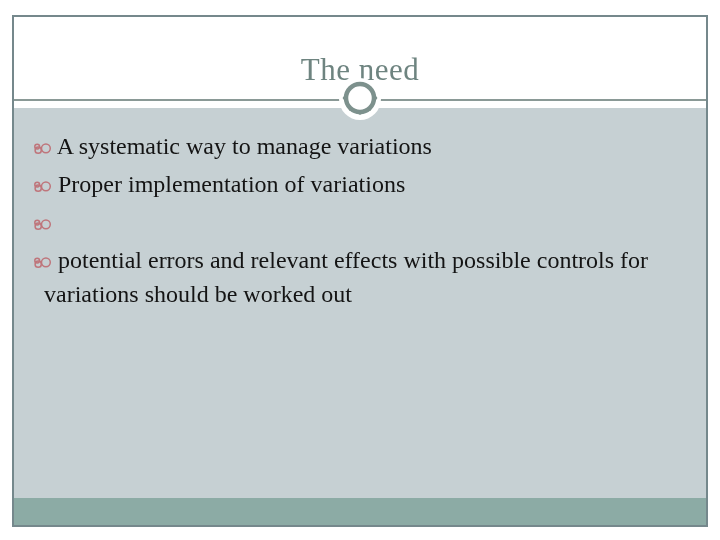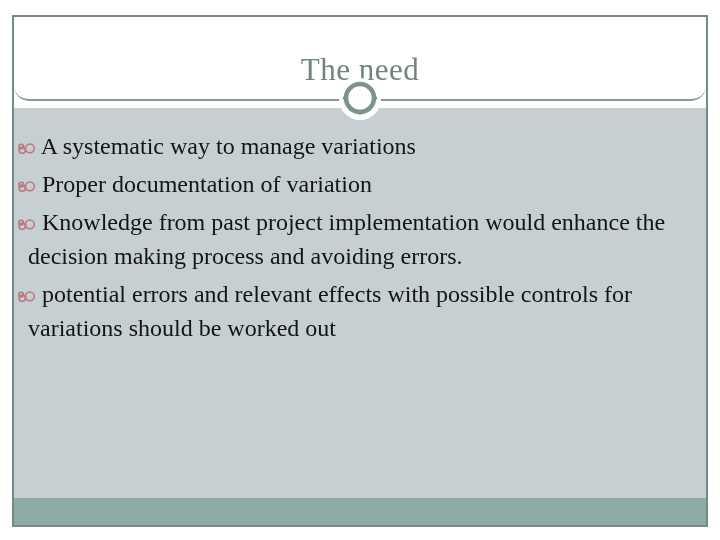--- a/index.html
+++ b/index.html
@@ -38,21 +38,20 @@
     flex-direction: column;
   }
   .title-band {
     position: relative;
     height: 84px;
     background: #ffffff;
     border-bottom: 2px solid var(--divider_line);
     display: flex;
     align-items: flex-end;
     justify-content: center;
-    border-radius: 15px;
   }
   .slide-title {
     font-size: 31px;
     color: var(--title_text);
     letter-spacing: 0.5px;
     padding-bottom: 14px;
     line-height: 1;
   }
   .gap-strip {
     height: 7px;
@@ -71,21 +70,21 @@
     background: var(--body_bg);
     overflow: hidden;
   }
   .bullet-list {
     list-style: none;
     margin: 0;
     padding: 21px 38px 0 0;
   }
   .bullet-list li {
     max-width: 660px;
-    padding-left: 14px;
+    padding-left: 30px;
     text-indent: -12px;
     font-size: 24px;
     line-height: 34px;
     color: var(--body_text);
   }
   .bullet-list li + li { margin-top: 4px; }
   .bullet-ico {
     display: inline-block;
     width: 20px;
     height: 14px;
@@ -135,28 +134,28 @@
     <circle class="glyph-stroke" cx="6.2" cy="9.2" r="3.1"></circle>
     <circle class="glyph-stroke" cx="13.9" cy="7.3" r="4.4"></circle>
   </svg>
 <span>A systematic way to manage variations</span></li>
           <li>
   <svg class="bullet-ico" viewBox="0 0 20 14" xmlns="http://www.w3.org/2000/svg">
     <circle class="glyph-stroke" cx="5.2" cy="5.6" r="2.4"></circle>
     <circle class="glyph-stroke" cx="6.2" cy="9.2" r="3.1"></circle>
     <circle class="glyph-stroke" cx="13.9" cy="7.3" r="4.4"></circle>
   </svg>
-<span>Proper documentation of variation</span></li>
+<span>Proper implementation of variations</span></li>
           <li>
   <svg class="bullet-ico" viewBox="0 0 20 14" xmlns="http://www.w3.org/2000/svg">
     <circle class="glyph-stroke" cx="5.2" cy="5.6" r="2.4"></circle>
     <circle class="glyph-stroke" cx="6.2" cy="9.2" r="3.1"></circle>
     <circle class="glyph-stroke" cx="13.9" cy="7.3" r="4.4"></circle>
   </svg>
-<span>Knowledge from past project implementation would enhance the decision making process and avoiding errors.</span></li>
+</li>
           <li>
   <svg class="bullet-ico" viewBox="0 0 20 14" xmlns="http://www.w3.org/2000/svg">
     <circle class="glyph-stroke" cx="5.2" cy="5.6" r="2.4"></circle>
     <circle class="glyph-stroke" cx="6.2" cy="9.2" r="3.1"></circle>
     <circle class="glyph-stroke" cx="13.9" cy="7.3" r="4.4"></circle>
   </svg>
 <span> potential errors and relevant effects with possible controls for variations should be worked out</span></li>
         </ul>
     </div>
 

